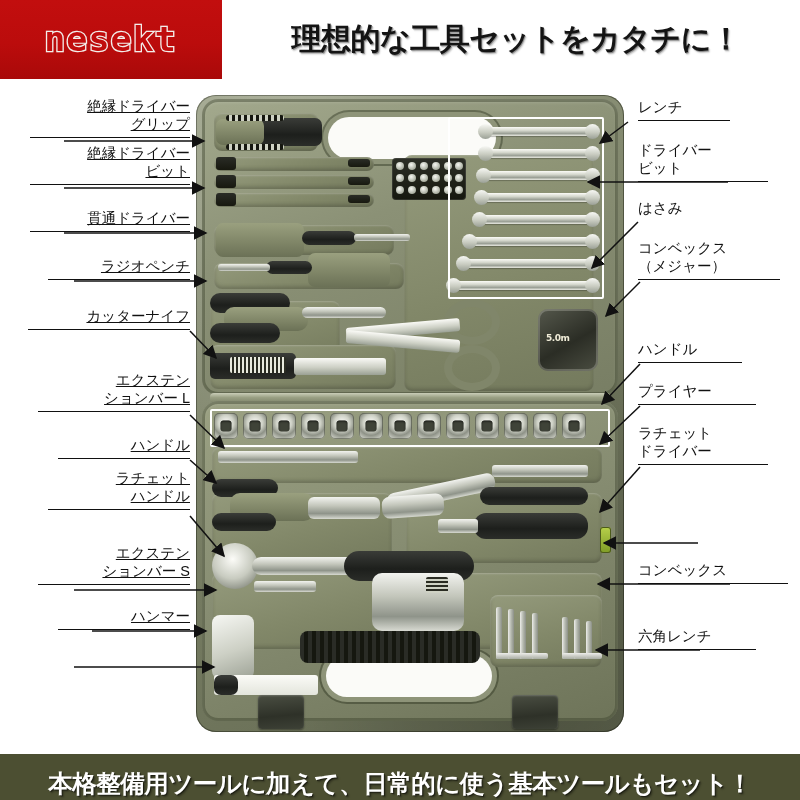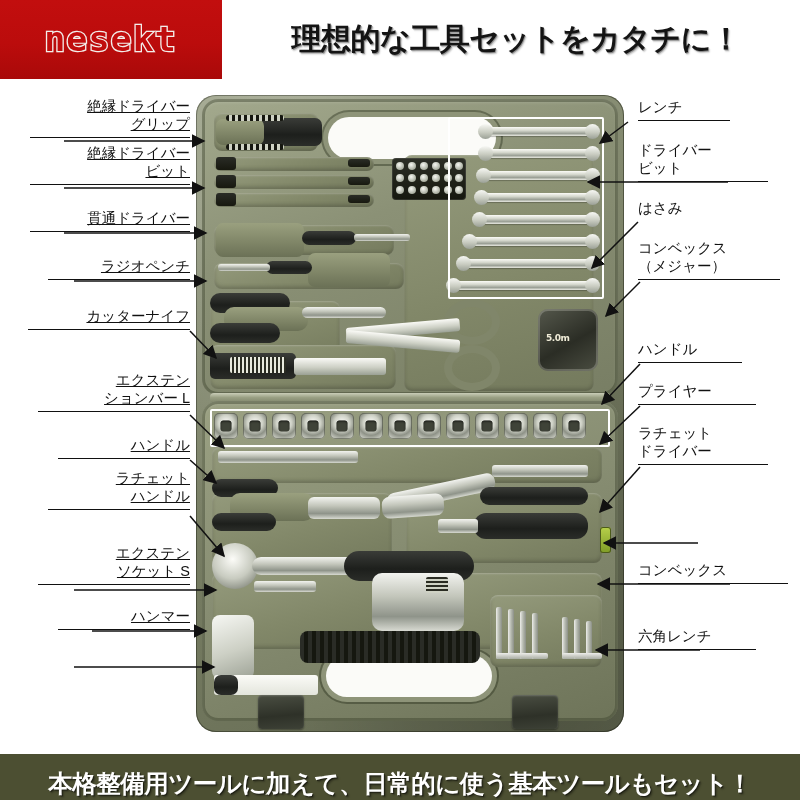--- a/index.html
+++ b/index.html
@@ -363,21 +363,21 @@
     <span>ハンドル</span>
     <span class="ul"></span>
   </div>
   <div class="cal left" style="left:48px;top:470px;width:142px;">
     <span>ラチェット</span><br>
     <span>ハンドル</span>
     <span class="ul"></span>
   </div>
   <div class="cal left" style="left:38px;top:545px;width:152px;">
     <span>エクステン</span><br>
-    <span>ソケット S</span>
+    <span>ションバー S</span>
     <span class="ul"></span>
   </div>
   <div class="cal left" style="left:58px;top:608px;width:132px;">
     <span>ハンマー</span>
     <span class="ul"></span>
   </div>
 
   <div class="cal right" style="left:638px;top:99px;width:152px;">
     <span>レンチ</span>
     <span class="ul" style="width:92px;"></span>

